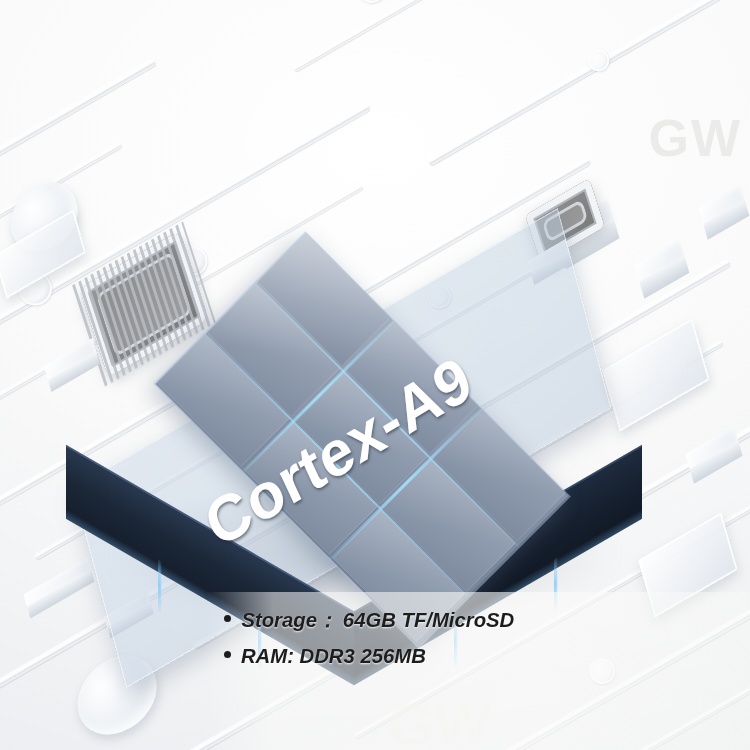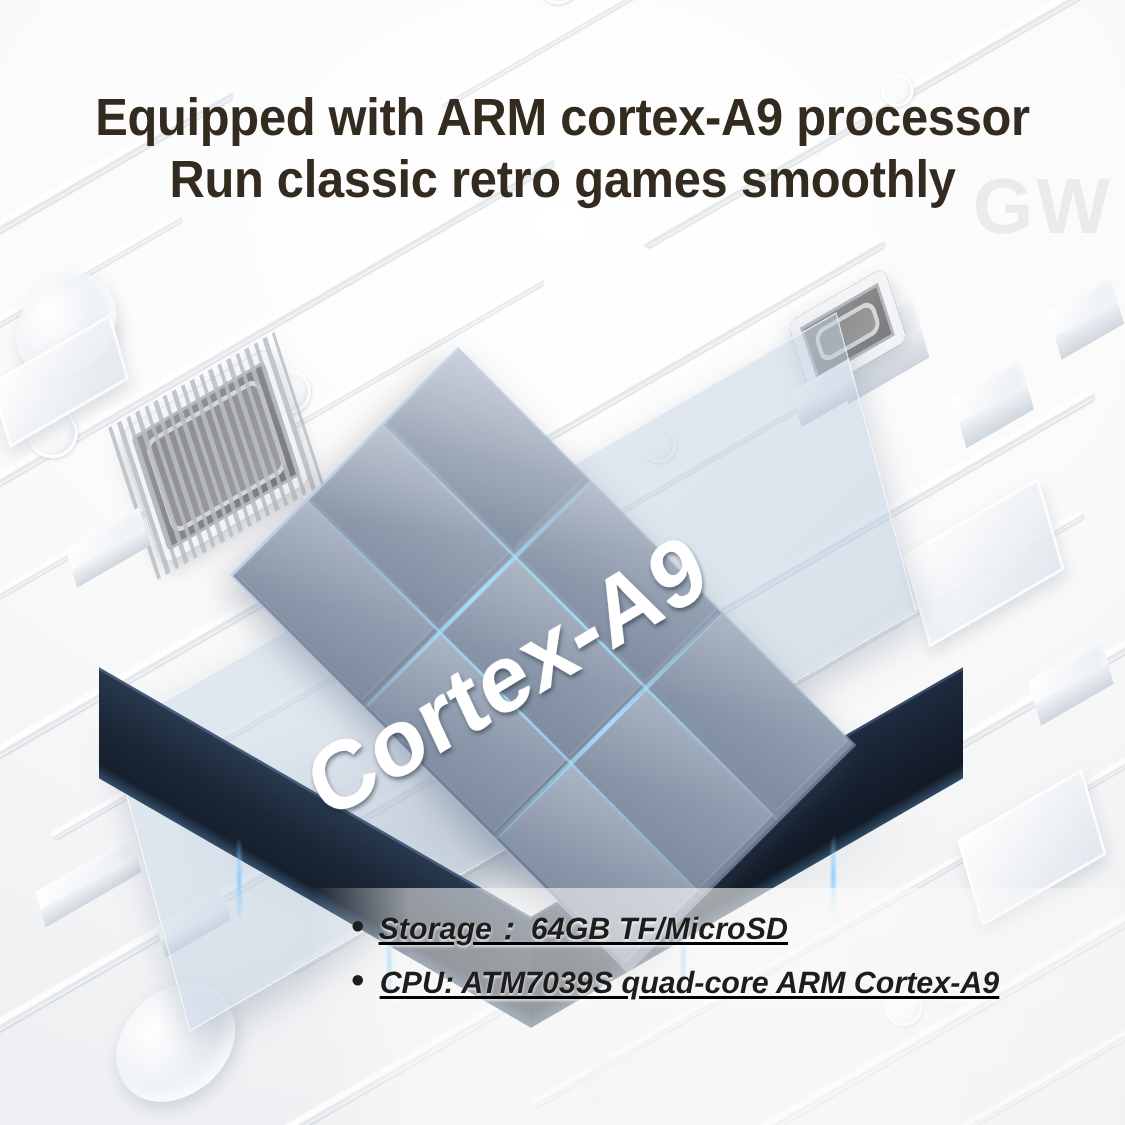--- a/index.html
+++ b/index.html
@@ -158,21 +158,21 @@
     position:absolute;left:126px;top:188px;z-index:30;
     transform:rotate(-31deg) skewX(-6deg);
     font-family:"Liberation Sans",sans-serif;
     font-weight:bold;font-size:62px;color:#ffffff;
     letter-spacing:.5px;
     text-shadow:0 2px 3px rgba(20,32,50,.55), 0 0 1px rgba(255,255,255,.9);
   }
 
   
   .specs{
-    position:absolute;left:235px;top:602px;z-index:45;width:510px;text-decoration:underline;
+    position:absolute;left:224px;top:602px;z-index:45;width:510px;
   }
   .spec{
     display:flex;align-items:baseline;
     font-style:italic;font-weight:bold;
     font-size:20.5px;line-height:36px;color:#1d1d1d;
     font-family:"Liberation Sans",sans-serif;
     text-shadow:0 1px 2px rgba(255,255,255,.85);
     white-space:nowrap;
   }
   .spec .dot{
@@ -261,24 +261,20 @@
     <div class="slab" style="left:640px;top:536px;width:96px;height:58px;"></div>
     <div class="smd" style="left:528px;top:250px;width:44px;height:24px;">
       <i class="top" style="left:0;top:0;width:44px;height:14px;"></i>
       <i class="front" style="left:0;top:12px;width:44px;height:12px;"></i>
     </div>
   </div>
 
   <div class="wm">GW</div>
   <div class="wm2">GW</div>
 
-  <div class="headline">
-    <div>Equipped with ARM cortex-A9 processor</div>
-    <div>Run classic retro games smoothly</div>
-  </div>
 
   <div class="chip">
     <div class="chip-shadow"></div>
     <div class="chip-base"></div>
     <div class="wall-l"></div>
     <div class="wall-r"></div>
     <div class="edge-glow" style="left:96px;top:332px;transform:skewY(30deg) rotate(0deg);"></div>
     <div class="edge-glow" style="left:196px;top:388px;transform:skewY(30deg);"></div>
     <div class="edge-glow" style="left:392px;top:386px;transform:skewY(-30deg);"></div>
     <div class="edge-glow" style="left:492px;top:330px;transform:skewY(-30deg);"></div>
@@ -304,17 +300,17 @@
   </div>
 
   <div class="spec-haze"></div>
   <div class="specs">
     <div class="spec">
       <span class="dot"></span>
       <span class="txt">Storage： 64GB TF/MicroSD</span>
     </div>
     <div class="spec">
       <span class="dot"></span>
-      <span class="txt">CPU: ATM7039S quad-core ARM Cortex-A9</span>
+      <span class="txt">RAM: DDR3 256MB</span>
     </div>
   </div>
 
 </div>
 
 </body></html>

